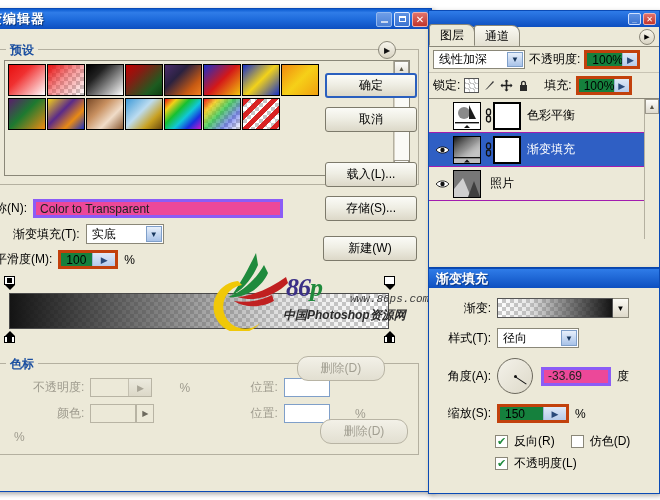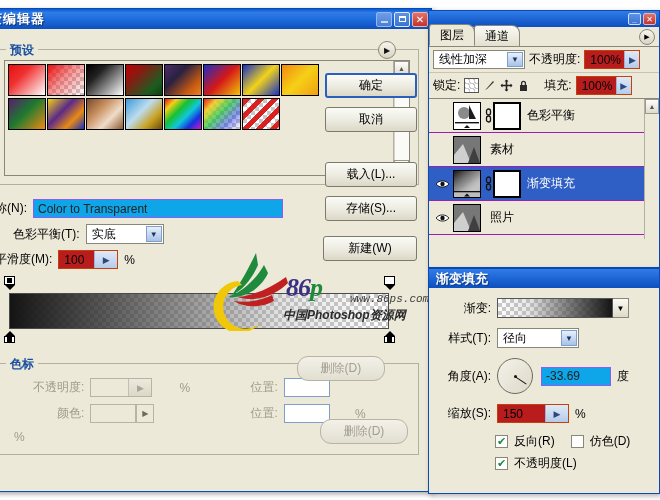--- a/index.html
+++ b/index.html
@@ -90,37 +90,37 @@
     padding:3px 0;cursor:default;
     font-family:"Liberation Sans","DejaVu Sans",sans-serif;
   }
   .btn.default{border:2px solid #2a5fbe;padding:2px 0;}
   .side-btns{position:absolute;right:14px;top:44px;width:92px;display:flex;flex-direction:column;gap:9px;}
   .side-btns .gap{height:12px;}
 
   .field-row{display:flex;align-items:center;margin:6px 4px;}
   .lbl{font-size:12px;color:#000;white-space:nowrap;}
   .txtbox{
-    border:1px solid #8b5cf6;background:#0ea5e9;height:19px;
+    border:3px solid #8b5cf6;background:#ec4899;height:19px;
     box-sizing:border-box;padding:1px 4px;font-size:12px;
     display:flex;align-items:center;color:#222;
   }
   .combo{
     border:1px solid #8a8778;background:#fff;height:20px;
     box-sizing:border-box;display:flex;align-items:center;
     padding-left:5px;font-size:12px;position:relative;
   }
   .combo .arrow{
     position:absolute;right:1px;top:1px;bottom:1px;width:16px;
     background:linear-gradient(to bottom,#e8f0fb,#a8c2e8);
     border:1px solid #7f9fc9;box-sizing:border-box;
     display:flex;align-items:center;justify-content:center;font-size:8px;color:#17365d;
   }
   .spin{
-    border:1px solid #c2410c;background:#b91c1c;height:19px;
+    border:3px solid #c2410c;background:#15803d;height:19px;
     box-sizing:border-box;display:flex;align-items:center;
     padding-left:5px;font-size:12px;position:relative;
   }
   .spin .sarrow{
     position:absolute;right:0;top:0;bottom:0;width:22px;
     background:linear-gradient(to bottom,#dfe9f7,#b6cbea);
     display:flex;align-items:center;justify-content:center;font-size:9px;color:#2a4a7a;
     border-left:1px solid #9fb4d4;
   }
 
@@ -307,21 +307,21 @@
         </div>
       </div>
     </div>
 
     <div class="field-row" style="margin-top:14px;">
       <span class="lbl">称(N):</span>
       <span class="txtbox" style="width:250px;margin-left:6px;">Color to Transparent</span>
     </div>
 
     <div class="field-row" style="margin-left:22px;">
-      <span class="lbl">色彩平衡(T):</span>
+      <span class="lbl">渐变填充(T):</span>
       <span class="combo" style="width:78px;margin-left:6px;">
         <span>实底</span>
         <span class="arrow">▼</span>
       </span>
     </div>
 
     <div class="field-row" style="">
       <span class="lbl">平滑度(M):</span>
       <span class="spin" style="width:60px;margin-left:6px;">
         <span>100</span>
@@ -468,29 +468,20 @@
           </svg></span>
         <span class="link-ic">
           <svg viewBox="0 0 9 18" width="9" height="18">
             <rect x="2.5" y="2" width="4" height="6" rx="2" fill="none" stroke="#111" stroke-width="1.3"></rect>
             <rect x="2.5" y="9" width="4" height="6" rx="2" fill="none" stroke="#111" stroke-width="1.3"></rect>
           </svg>
         </span>
         <span class="mask"></span>
         <span class="lname">色彩平衡</span>
       </div>
-      <div class="layer">
-        <span class="eye-cell"></span>
-        <span class="thumb" style="background: linear-gradient(150deg, rgb(111, 111, 111), rgb(216, 216, 216) 45%, rgb(74, 74, 74));"><svg viewBox="0 0 26 26" style="width:100%;height:100%">
-            <rect width="26" height="26" fill="#777"></rect>
-            <path d="M0 18 L9 7 L17 26 L0 26Z" fill="#cfcfcf"></path>
-            <path d="M14 26 L20 10 L26 26Z" fill="#3f3f3f"></path>
-          </svg></span>
-        <span class="lname" style="margin-left: 6px;">素材</span>
-      </div>
       <div class="layer sel">
         <span class="eye-cell">
           <svg class="eye" viewBox="0 0 16 11">
             <path d="M1 5.5 C4 1 12 1 15 5.5 C12 10 4 10 1 5.5 Z" fill="#fff" stroke="#111" stroke-width="1"></path>
             <circle cx="8" cy="5.5" r="2.4" fill="#111"></circle>
           </svg>
         </span>
         <span class="thumb checker"><svg viewBox="0 0 26 26" style="width:100%;height:100%">
             <defs>
               <linearGradient id="gf" x1="0" y1="0" x2="1" y2="1">

